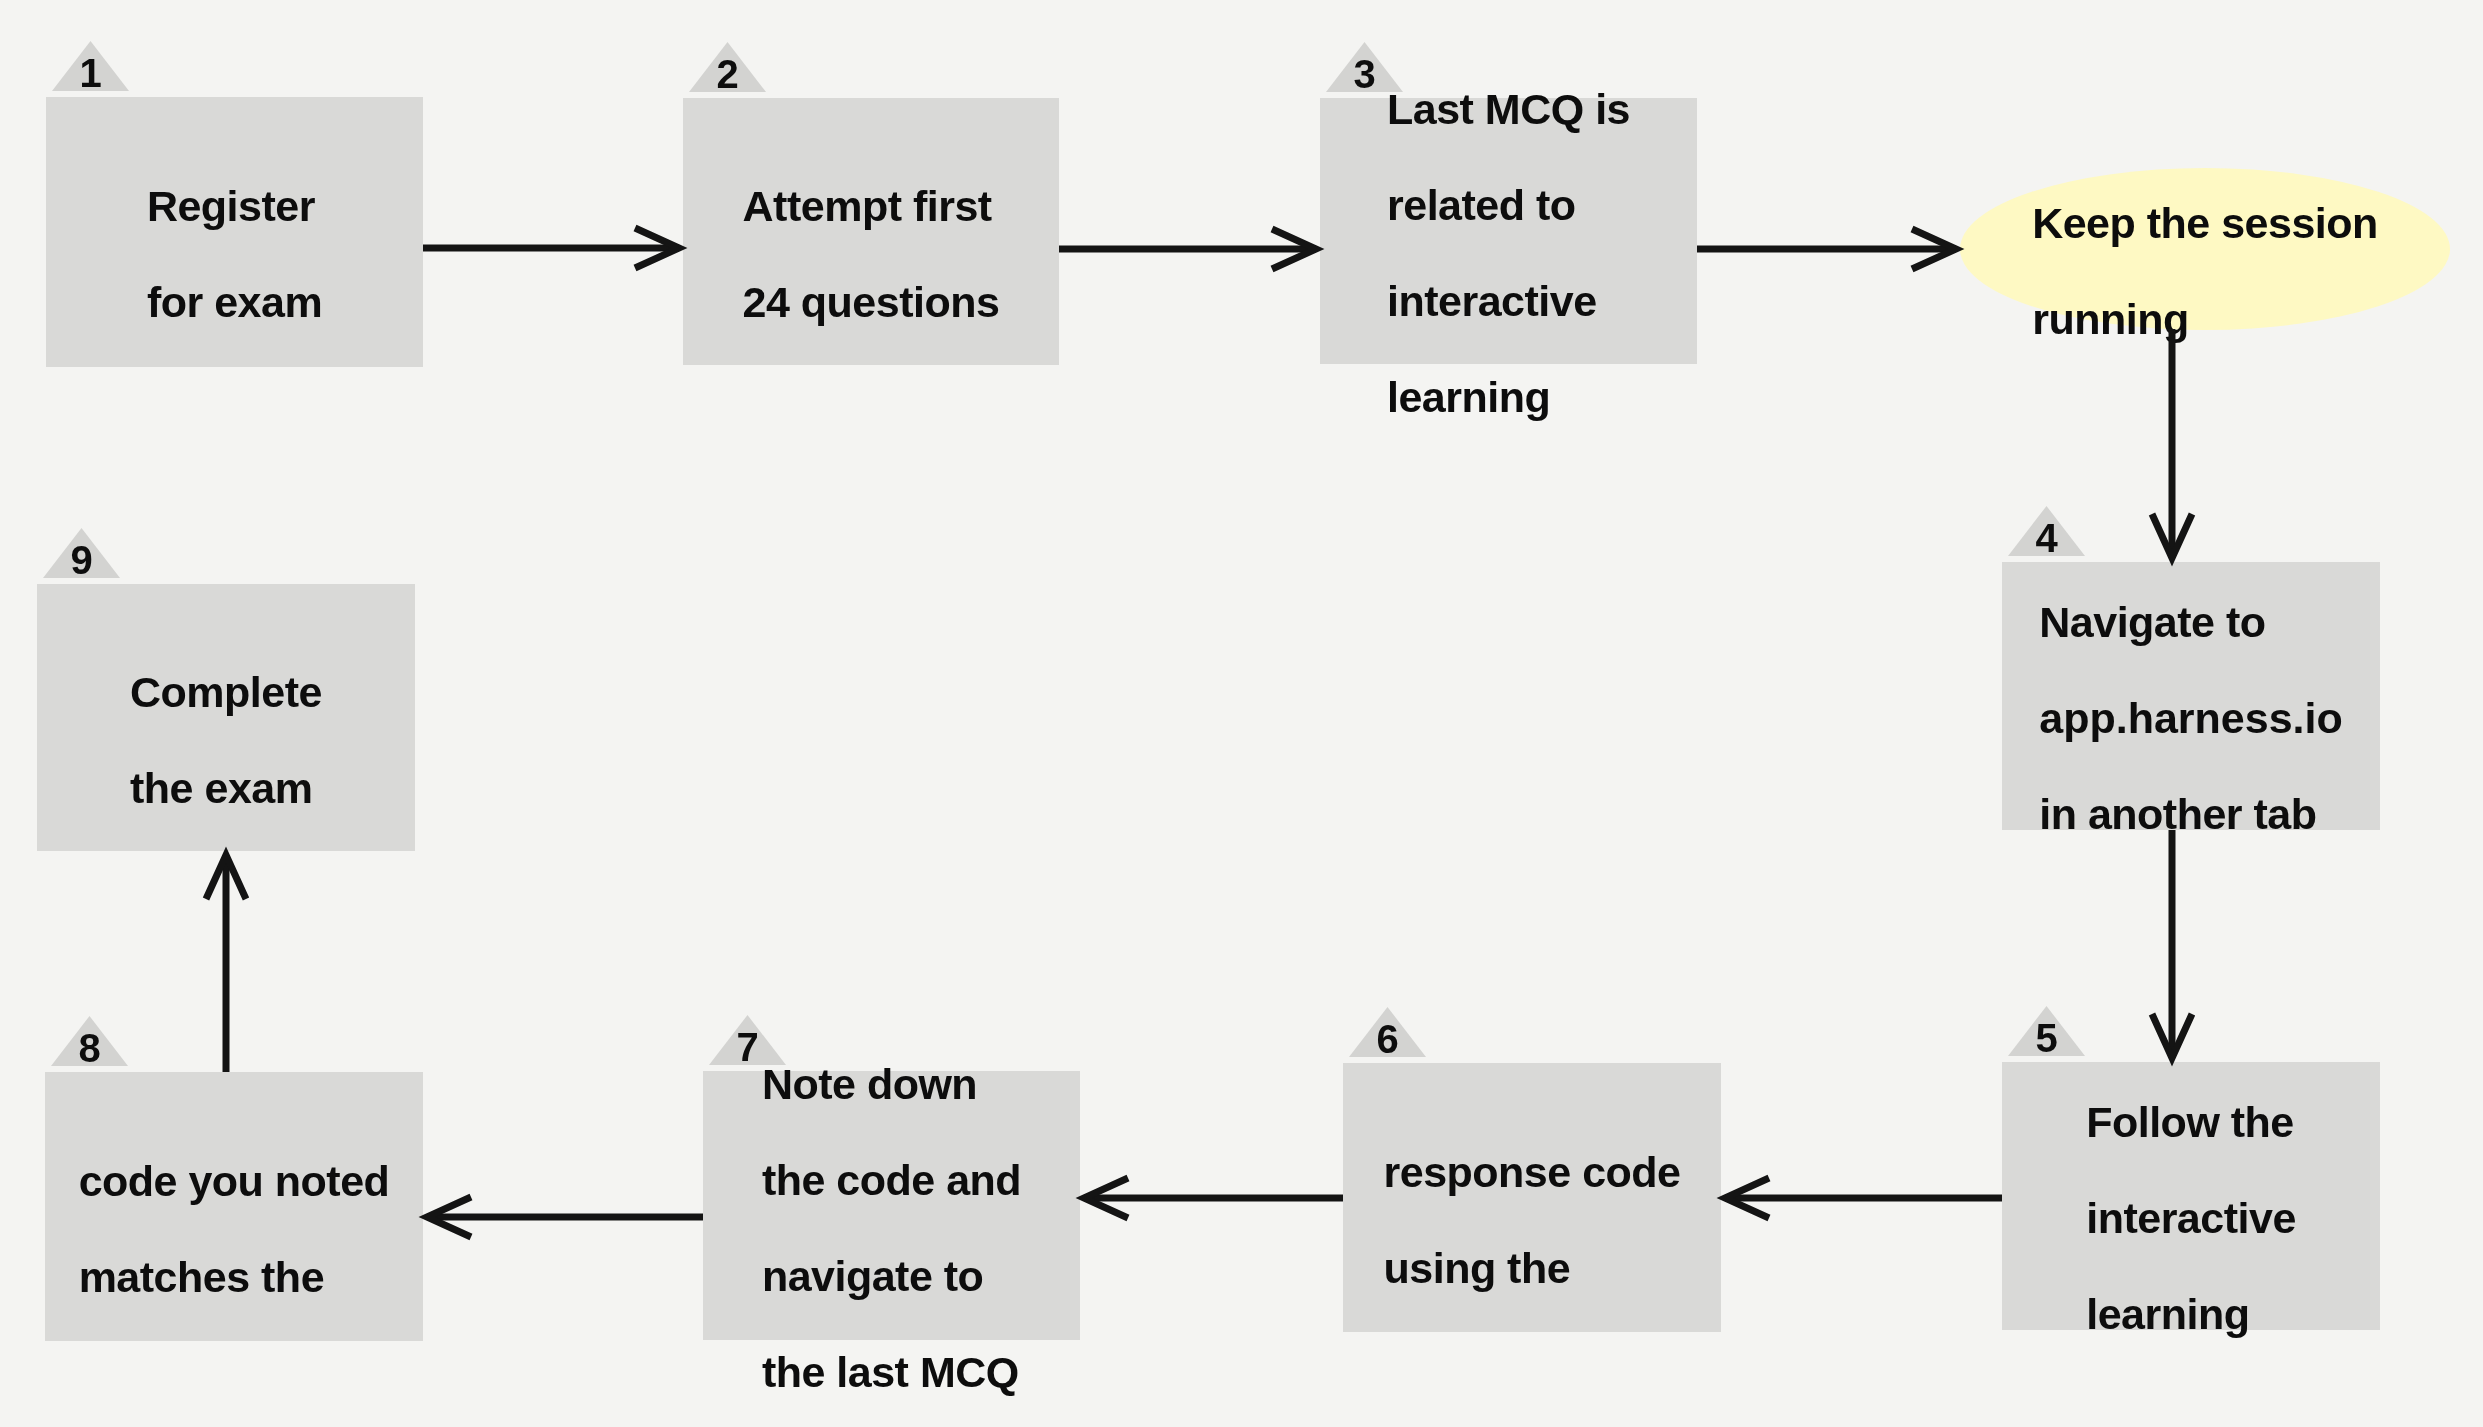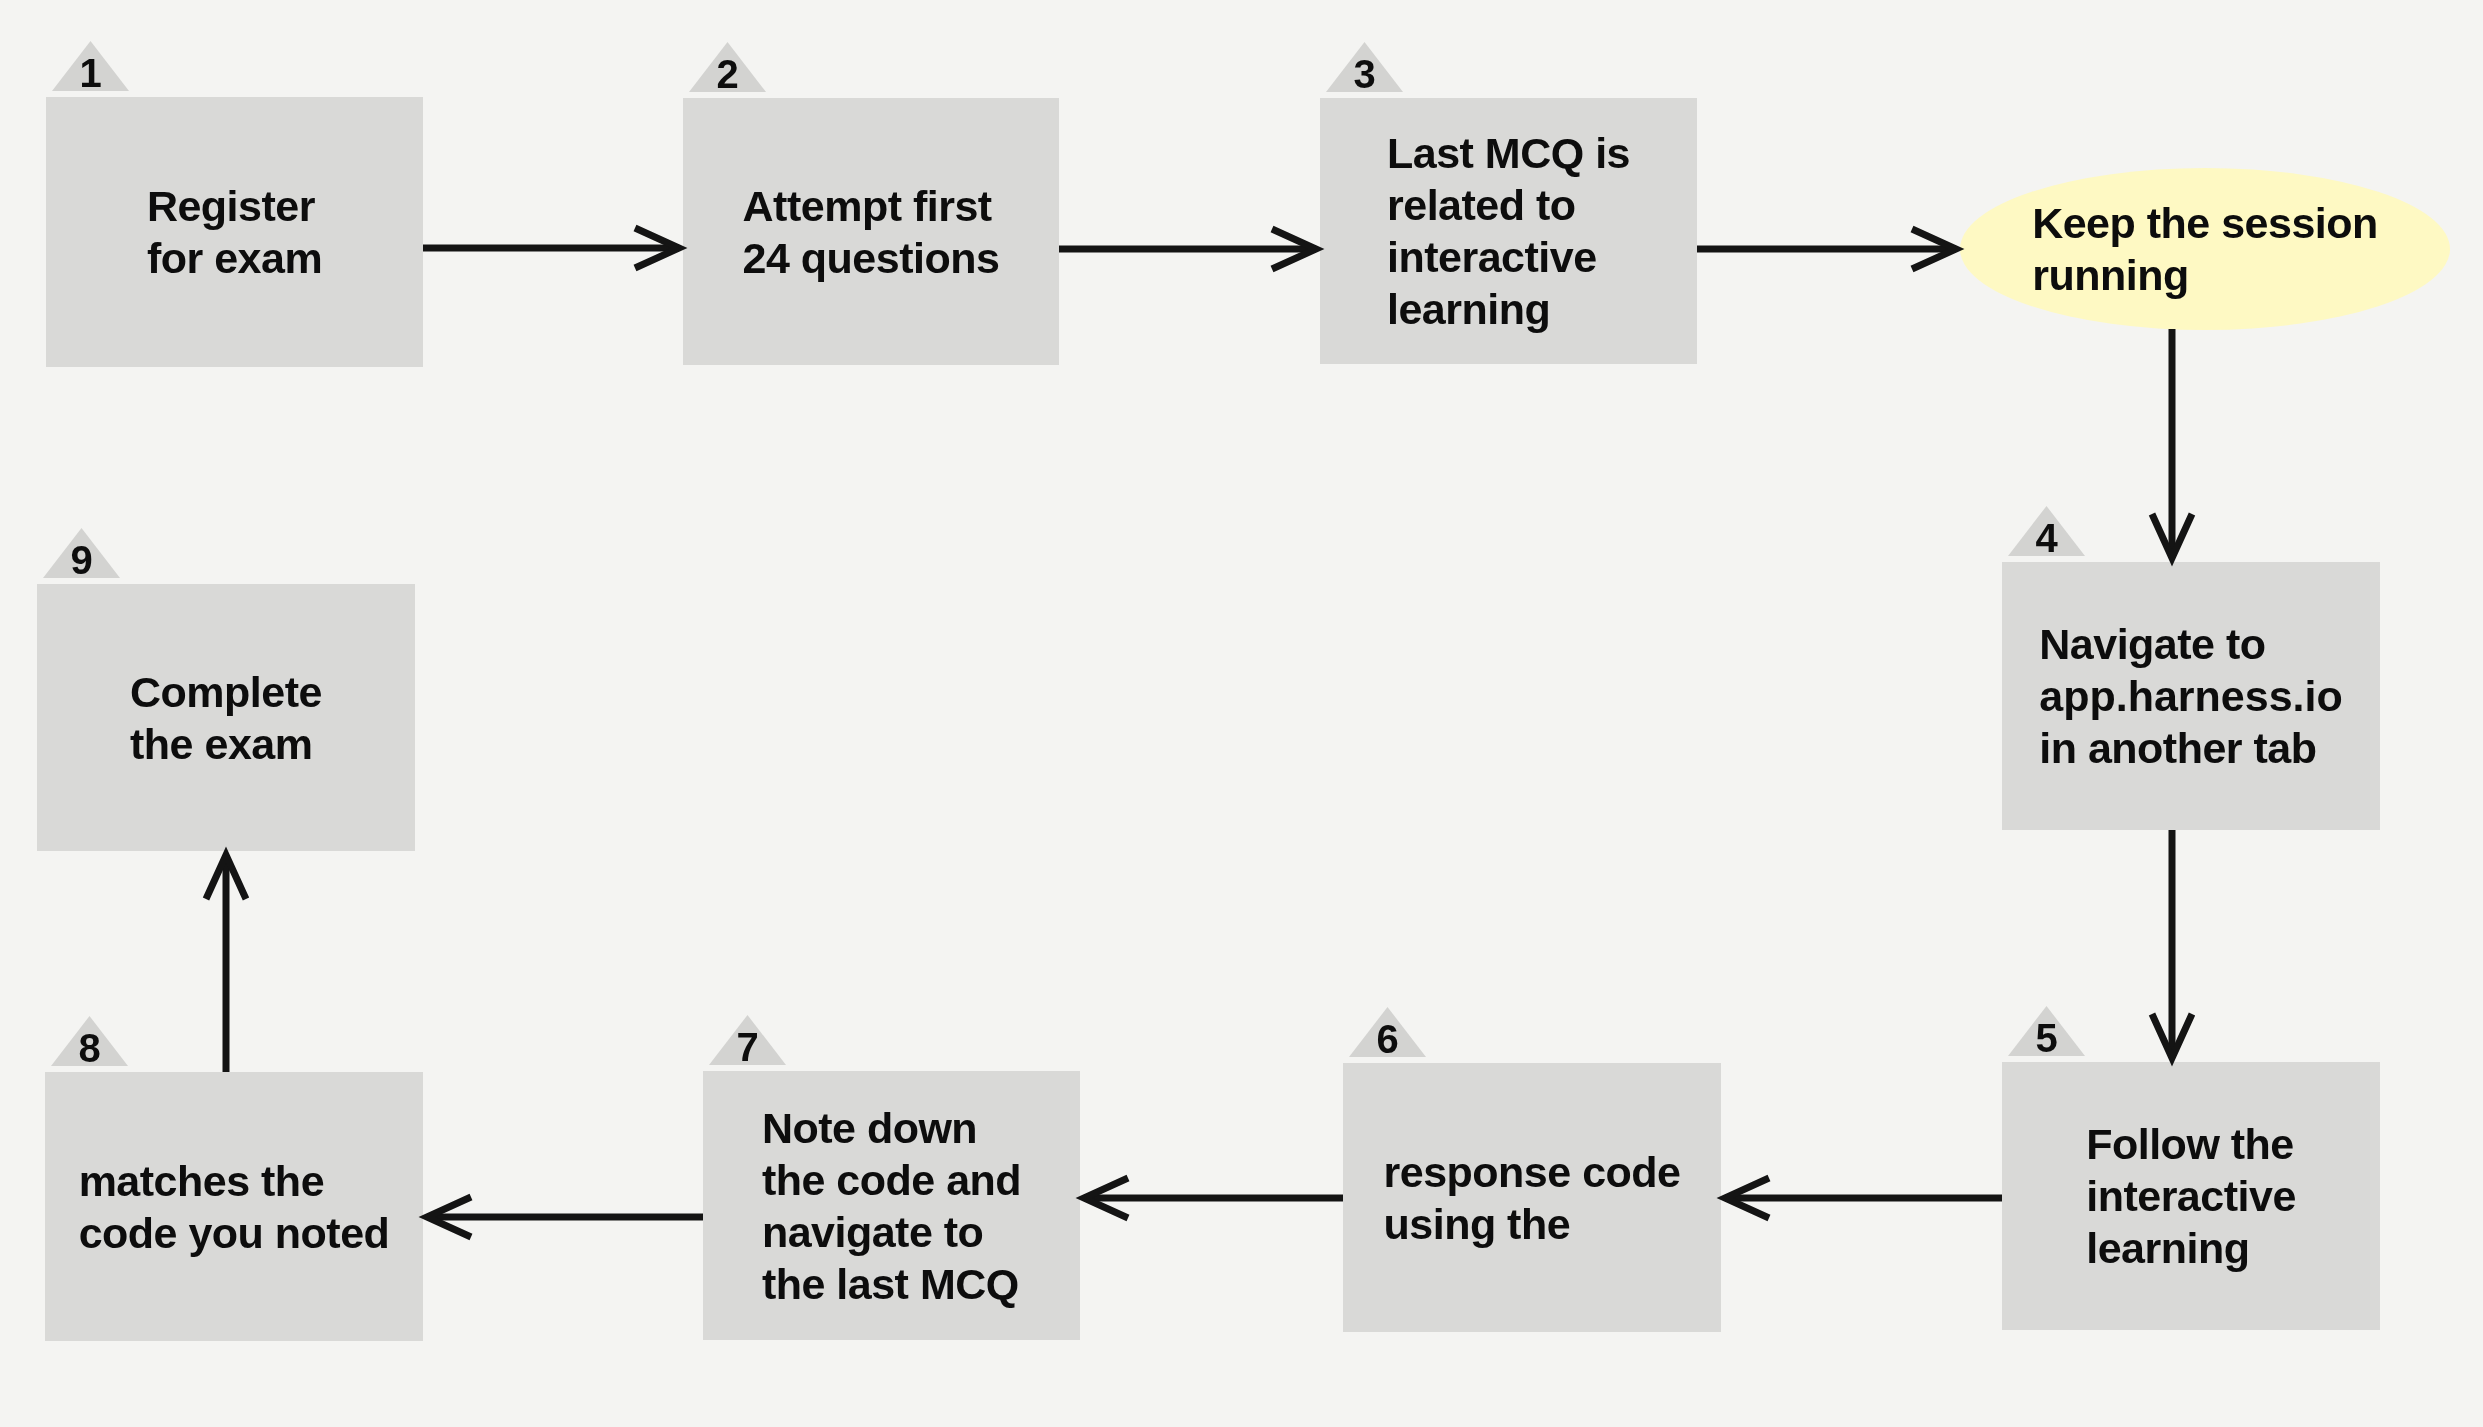--- a/index.html
+++ b/index.html
@@ -70,20 +70,21 @@
     flex-direction: column;
     text-align: left;
   }
   .line {
     font-weight: 700;
     font-size: 43px;
     line-height: 52px;
     letter-spacing: -0.5px;
     color: #0d0d0d;
     white-space: pre;
+    margin-top: 44px;
   }
   .line.light {
     font-weight: 700;
     letter-spacing: 0;
   }
 </style>
 </head>
 <body>
 
 <div class="canvas" id="flow-canvas" style="width: 2483px; height: 1427px; background: rgb(244, 244, 242);">
@@ -199,22 +200,22 @@
           <div class="line">the code and</div>
           <div class="line">navigate to</div>
           <div class="line">the last MCQ</div>
         </div>
       </div>
       <div class="node rect" style="left: 45px; top: 1072px; width: 378px; height: 269px; background: rgb(217, 217, 215);">
         <div class="marker" style="background: rgb(211, 211, 209);">
           <span>8</span>
         </div>
         <div class="label">
+          <div class="line">code you noted</div>
           <div class="line">matches the</div>
-          <div class="line">code you noted</div>
         </div>
       </div>
       <div class="node rect" style="left: 37px; top: 584px; width: 378px; height: 267px; background: rgb(217, 217, 215);">
         <div class="marker" style="background: rgb(211, 211, 209);">
           <span>9</span>
         </div>
         <div class="label">
           <div class="line">Complete</div>
           <div class="line">the exam</div>
         </div>

